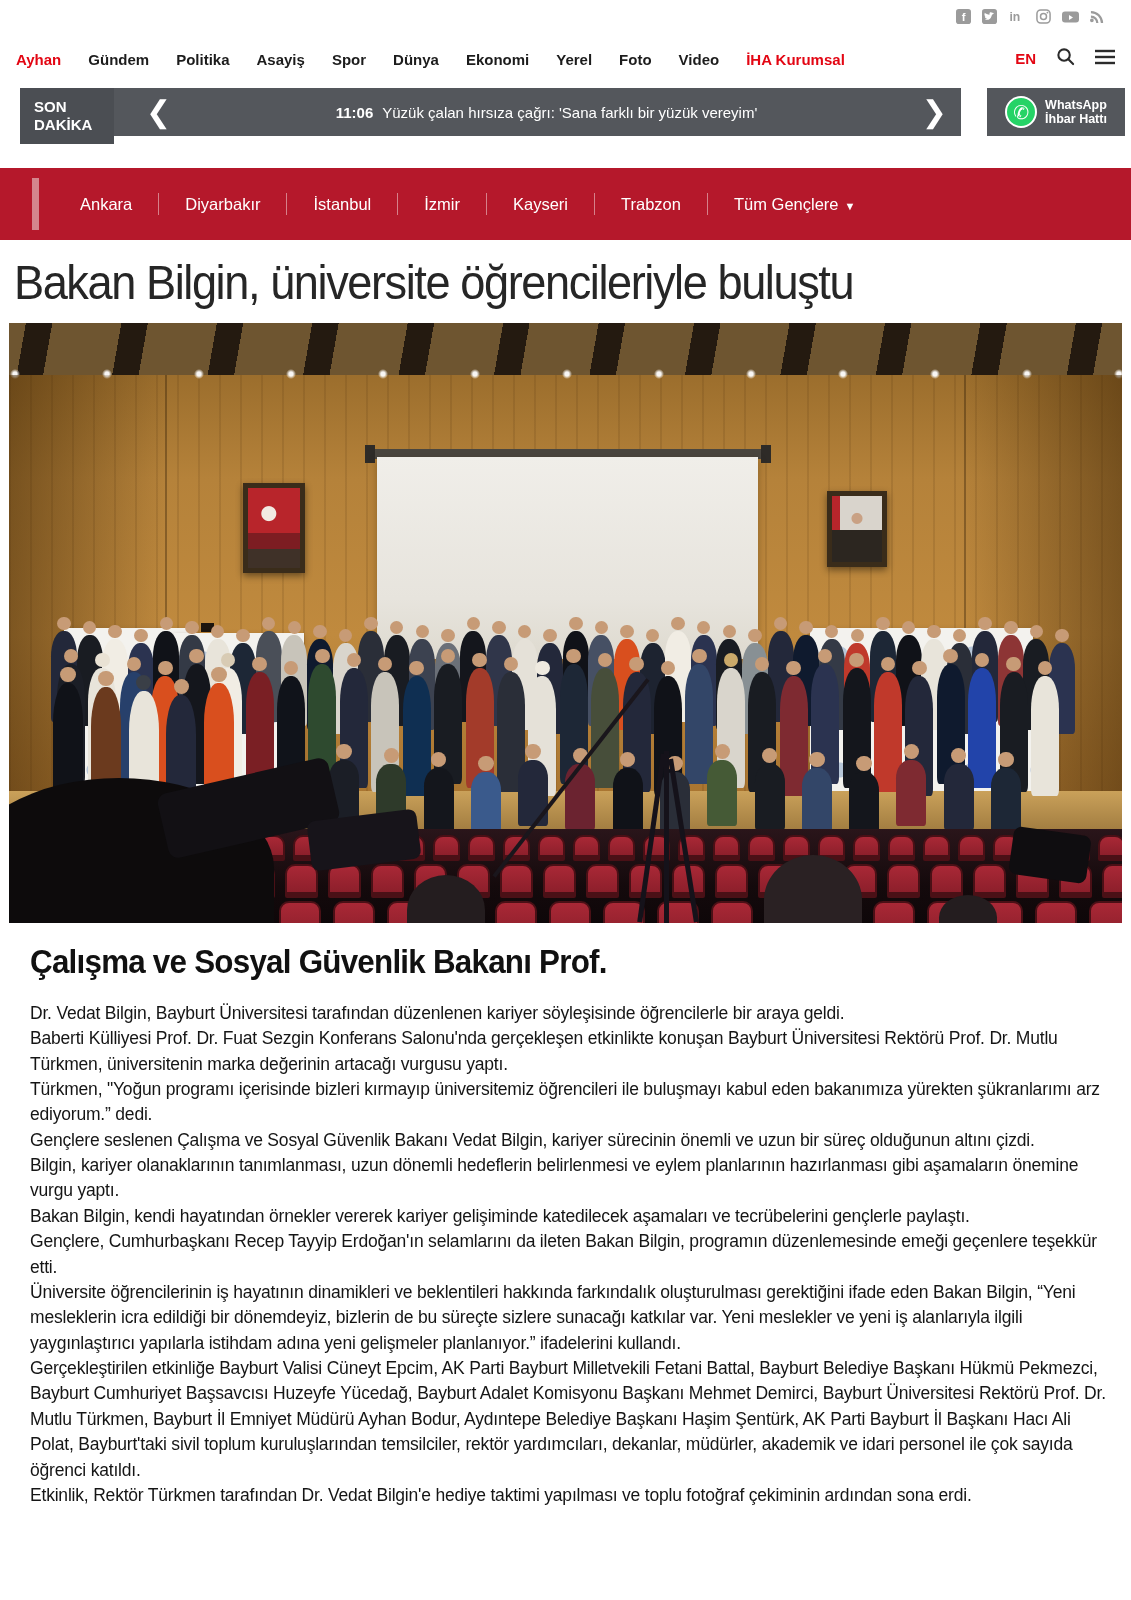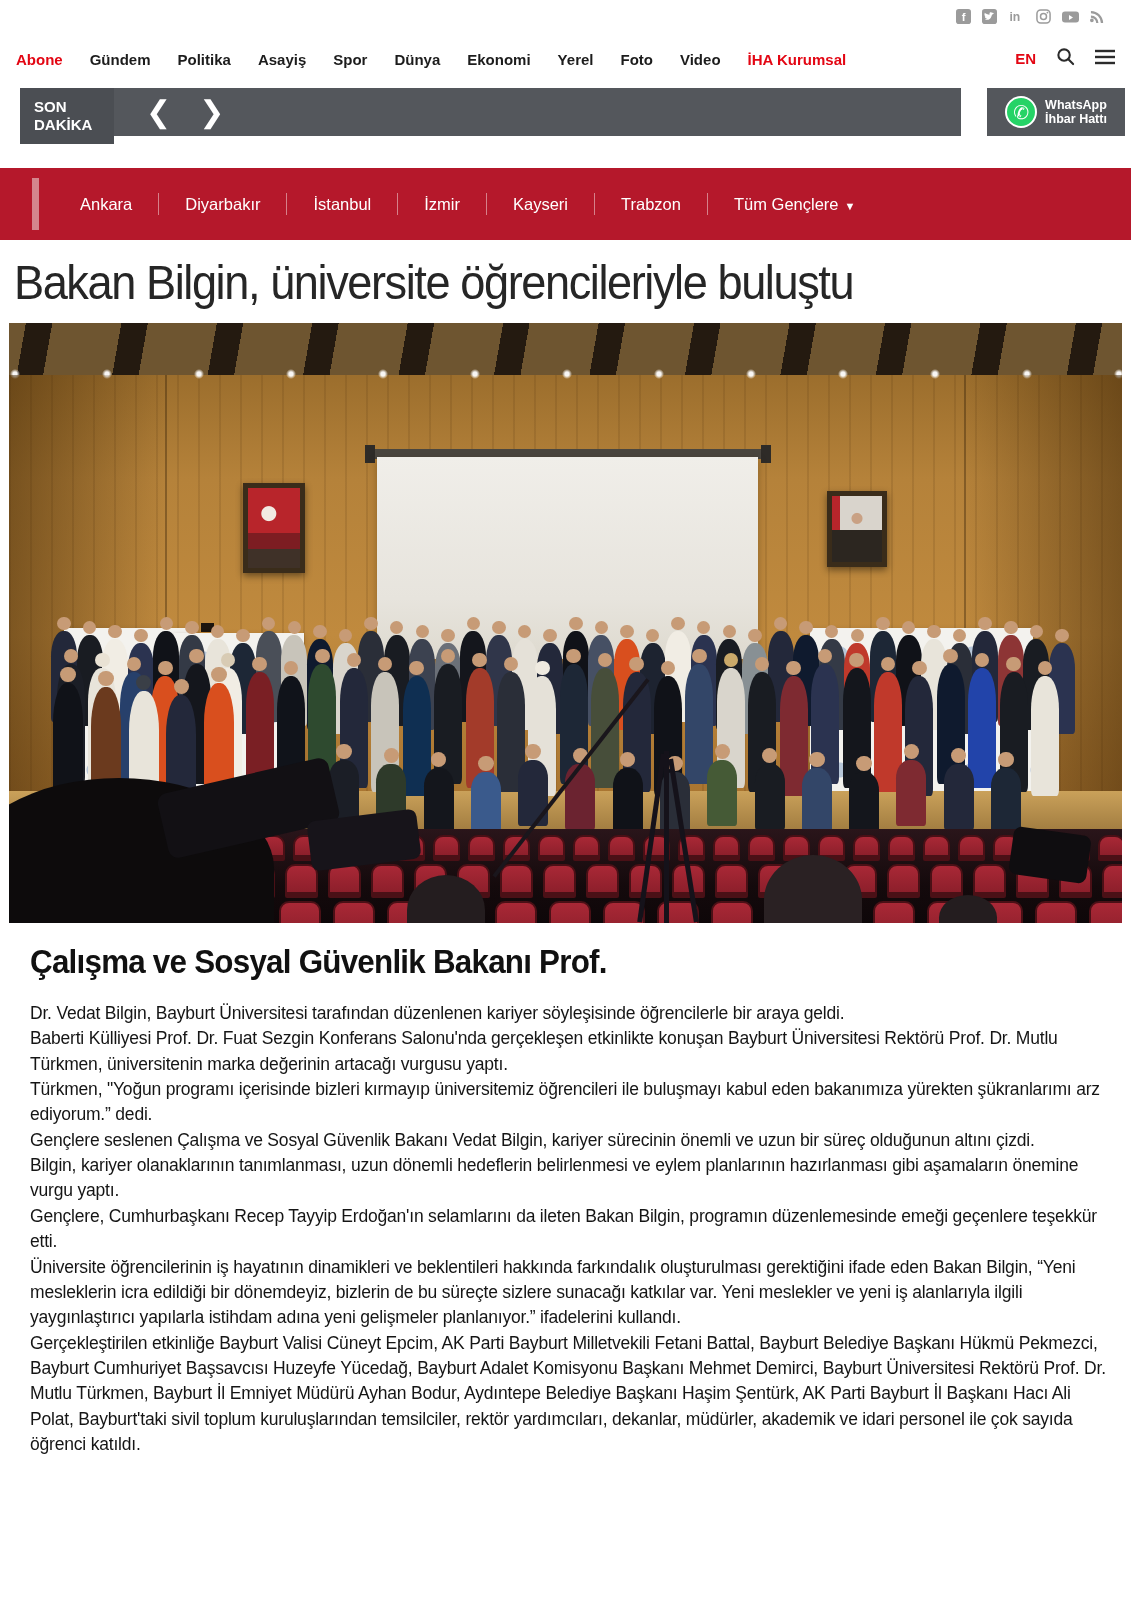--- a/index.html
+++ b/index.html
@@ -141,21 +141,21 @@
         </svg>
       </a>
     <a>
         <svg width="15" height="15" viewBox="0 0 16 16">
           <path d="M2 14a2 2 0 1 1 2-2 2 2 0 0 1-2 2zM1 7a8 8 0 0 1 8 8h-2.4A5.6 5.6 0 0 0 1 9.4zM1 2a13 13 0 0 1 13 13h-2.4A10.6 10.6 0 0 0 1 4.4z" fill="#9b9b9b"></path>
         </svg>
       </a>
   </div>
   <div class="header-main">
     <nav class="mainnav">
-      <a class="accent">Abone</a>
+      <a class="accent">Ayhan</a>
       <a>Gündem</a>
       <a>Politika</a>
       <a>Asayiş</a>
       <a>Spor</a>
       <a>Dünya</a>
       <a>Ekonomi</a>
       <a>Yerel</a>
       <a>Foto</a>
       <a>Video</a>
       <a class="accent">İHA Kurumsal</a>
@@ -177,20 +177,24 @@
   </div>
 </header>
 
 <section class="breaking-wrap">
   <div class="bar">
     <div class="sd-box">
       <span>SON</span>
       <span>DAKİKA</span>
     </div>
     <button class="chev">❮</button>
+    <a class="ticker">
+      <b>11:06</b>
+      <span>Yüzük çalan hırsıza çağrı: 'Sana farklı bir yüzük vereyim'</span>
+    </a>
     <button class="chev">❯</button>
   </div>
   <a class="wa">
     <span class="wa-icon">✆</span>
     <span class="wa-text">
       <span>WhatsApp</span><br>
       <span>İhbar Hattı</span>
     </span>
   </a>
 </section>
@@ -701,16 +705,18 @@
   <div class="sil silC"></div>
 </figure>
 
 <article class="body">
   <h3 class="subheading">Çalışma ve Sosyal Güvenlik Bakanı Prof.</h3>
   <p>Dr. Vedat Bilgin, Bayburt Üniversitesi tarafından düzenlenen kariyer söyleşisinde öğrencilerle bir araya geldi.</p>
   <p>Baberti Külliyesi Prof. Dr. Fuat Sezgin Konferans Salonu'nda gerçekleşen etkinlikte konuşan Bayburt Üniversitesi Rektörü Prof. Dr. Mutlu Türkmen, üniversitenin marka değerinin artacağı vurgusu yaptı.</p>
   <p>Türkmen, "Yoğun programı içerisinde bizleri kırmayıp üniversitemiz öğrencileri ile buluşmayı kabul eden bakanımıza yürekten şükranlarımı arz ediyorum.” dedi.</p>
   <p>Gençlere seslenen Çalışma ve Sosyal Güvenlik Bakanı Vedat Bilgin, kariyer sürecinin önemli ve uzun bir süreç olduğunun altını çizdi.</p>
   <p>Bilgin, kariyer olanaklarının tanımlanması, uzun dönemli hedeflerin belirlenmesi ve eylem planlarının hazırlanması gibi aşamaların önemine vurgu yaptı.</p>
+  <p>Bakan Bilgin, kendi hayatından örnekler vererek kariyer gelişiminde katedilecek aşamaları ve tecrübelerini gençlerle paylaştı.</p>
   <p>Gençlere, Cumhurbaşkanı Recep Tayyip Erdoğan'ın selamlarını da ileten Bakan Bilgin, programın düzenlemesinde emeği geçenlere teşekkür etti.</p>
   <p>Üniversite öğrencilerinin iş hayatının dinamikleri ve beklentileri hakkında farkındalık oluşturulması gerektiğini ifade eden Bakan Bilgin, “Yeni mesleklerin icra edildiği bir dönemdeyiz, bizlerin de bu süreçte sizlere sunacağı katkılar var. Yeni meslekler ve yeni iş alanlarıyla ilgili yaygınlaştırıcı yapılarla istihdam adına yeni gelişmeler planlanıyor.” ifadelerini kullandı.</p>
   <p>Gerçekleştirilen etkinliğe Bayburt Valisi Cüneyt Epcim, AK Parti Bayburt Milletvekili Fetani Battal, Bayburt Belediye Başkanı Hükmü Pekmezci, Bayburt Cumhuriyet Başsavcısı Huzeyfe Yücedağ, Bayburt Adalet Komisyonu Başkanı Mehmet Demirci, Bayburt Üniversitesi Rektörü Prof. Dr. Mutlu Türkmen, Bayburt İl Emniyet Müdürü Ayhan Bodur, Aydıntepe Belediye Başkanı Haşim Şentürk, AK Parti Bayburt İl Başkanı Hacı Ali Polat, Bayburt'taki sivil toplum kuruluşlarından temsilciler, rektör yardımcıları, dekanlar, müdürler, akademik ve idari personel ile çok sayıda öğrenci katıldı.</p>
+  <p>Etkinlik, Rektör Türkmen tarafından Dr. Vedat Bilgin'e hediye taktimi yapılması ve toplu fotoğraf çekiminin ardından sona erdi.</p>
 </article>
 
 </body></html>

